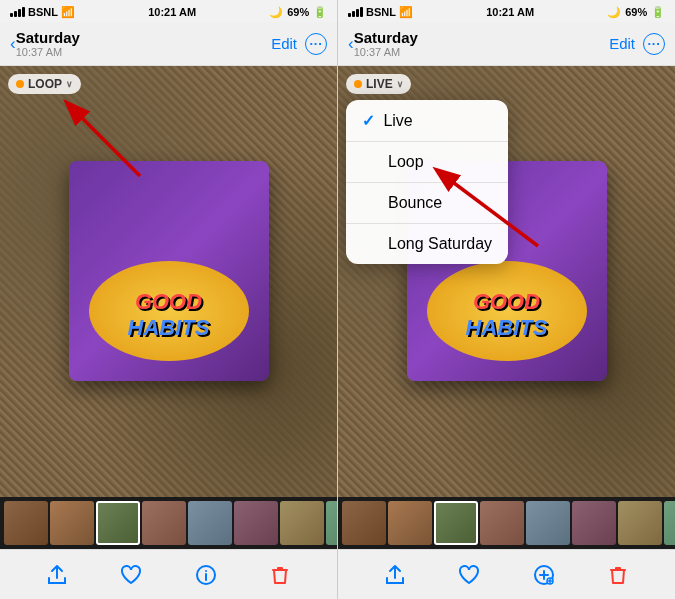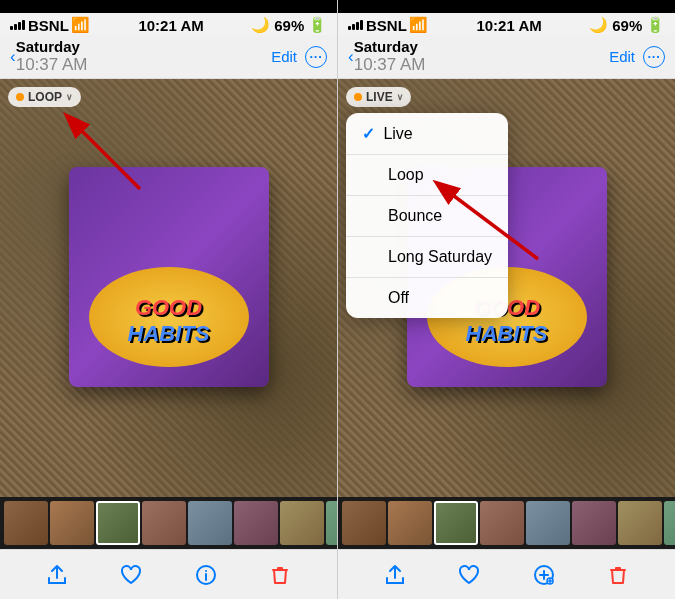--- a/index.html
+++ b/index.html
@@ -23,23 +23,22 @@
     }
 
     
     .status-bar {
       display: flex;
       justify-content: space-between;
       align-items: center;
       padding: 4px 10px 2px 10px;
       background: rgba(255,255,255,0.95);
       height: 22px;
-      font-size: 15px;
+      font-size: 11px;
       font-weight: 600;
-      margin-top: 13px;
     }
     .status-left { display: flex; align-items: center; gap: 3px; }
     .status-right { display: flex; align-items: center; gap: 4px; }
     .signal-bars { display: flex; align-items: flex-end; gap: 1px; }
     .signal-bars span {
       width: 3px;
       background: #000;
       border-radius: 1px;
     }
 
@@ -57,21 +56,21 @@
       color: #007AFF;
       font-size: 17px;
       display: flex;
       align-items: center;
       gap: 2px;
     }
     .nav-title {
       flex: 1;
     }
     .nav-title-main { font-size: 15px; font-weight: 600; color: #000; }
-    .nav-title-sub { font-size: 17px; color: #888; }
+    .nav-title-sub { font-size: 11px; color: #888; }
     .nav-actions { display: flex; align-items: center; gap: 8px; }
     .nav-btn { color: #007AFF; font-size: 15px; font-weight: 500; }
     .nav-more {
       width: 22px;
       height: 22px;
       border-radius: 50%;
       border: 1.5px solid #007AFF;
       display: flex;
       align-items: center;
       justify-content: center;
@@ -433,24 +432,20 @@
         <span>Loop</span>
       </div>
       <div class="dropdown-item">
         <span style="width:18px; display:inline-block;"></span>
         <span>Bounce</span>
       </div>
       <div class="dropdown-item">
         <span style="width:18px; display:inline-block;"></span>
         <span>Long Saturday</span>
       </div>
-      <div class="dropdown-item">
-        <span style="width:18px; display:inline-block;"></span>
-        <span>Off</span>
-      </div>
     </div>
 
     <svg class="red-arrow-svg" style="position:absolute; top:90px; left:60px; width:160px; height:100px; z-index:40;">
       <defs>
         <marker id="arrowhead-right" markerWidth="8" markerHeight="8" refX="6" refY="3" orient="auto">
           <polygon points="0 0, 8 3, 0 6" fill="#CC0000"></polygon>
         </marker>
       </defs>
       <line x1="140" y1="90" x2="40" y2="15" stroke="#CC0000" stroke-width="3.5" marker-end="url(#arrowhead-right)"></line>
     </svg>

